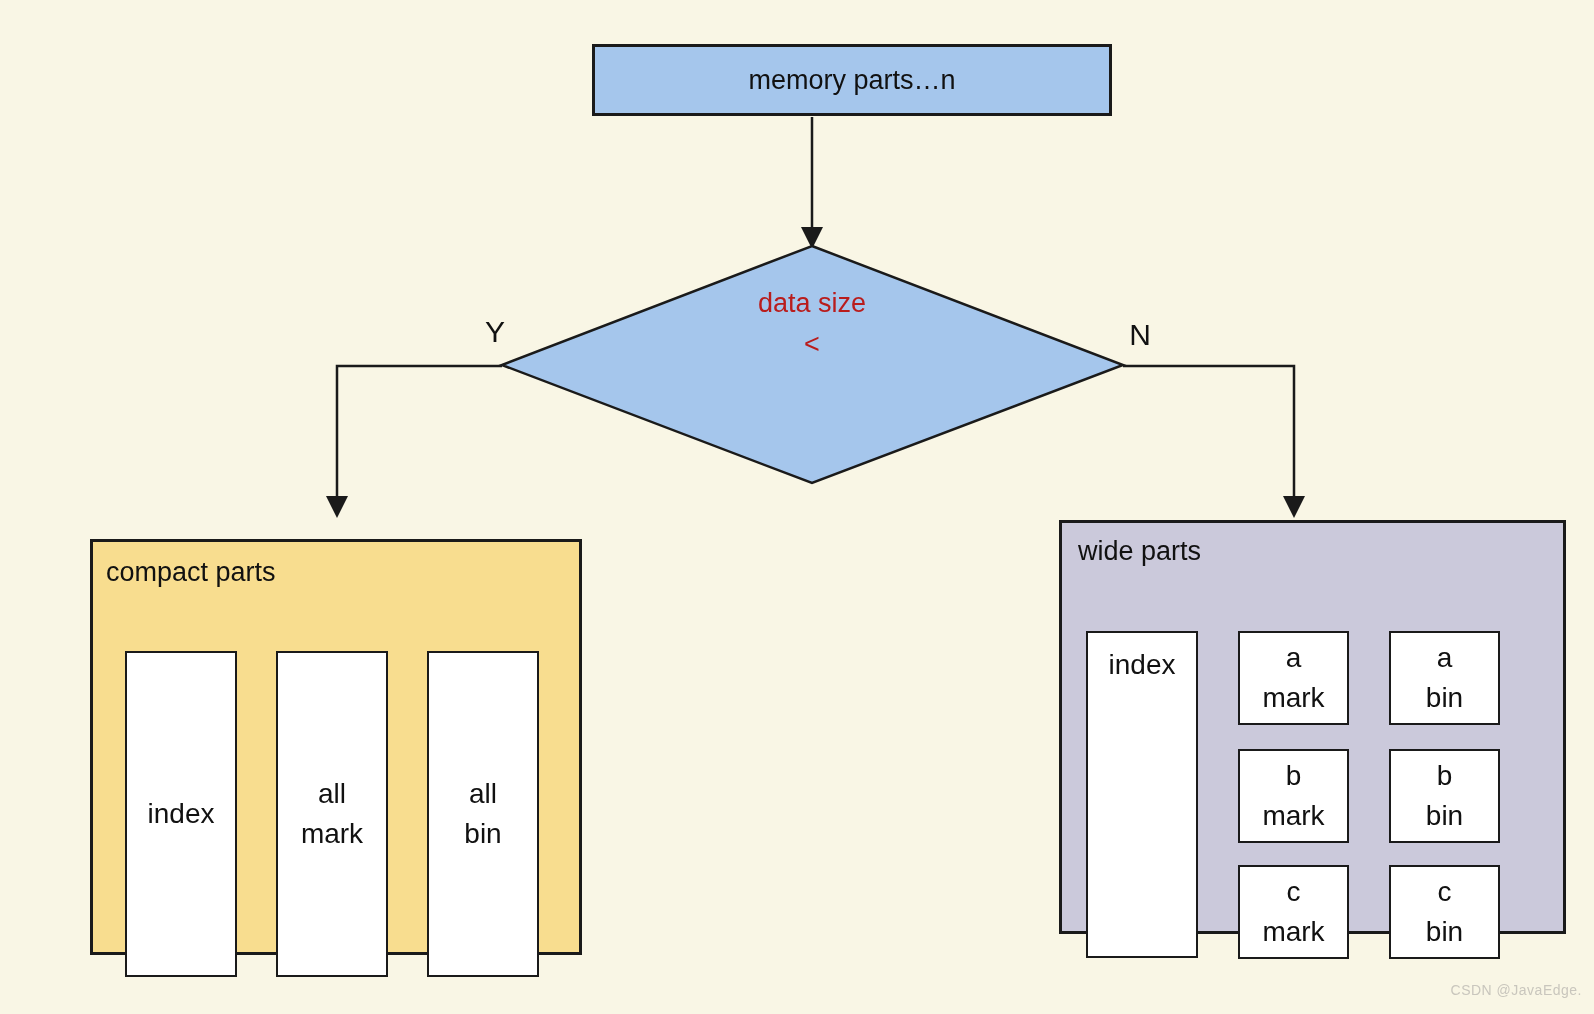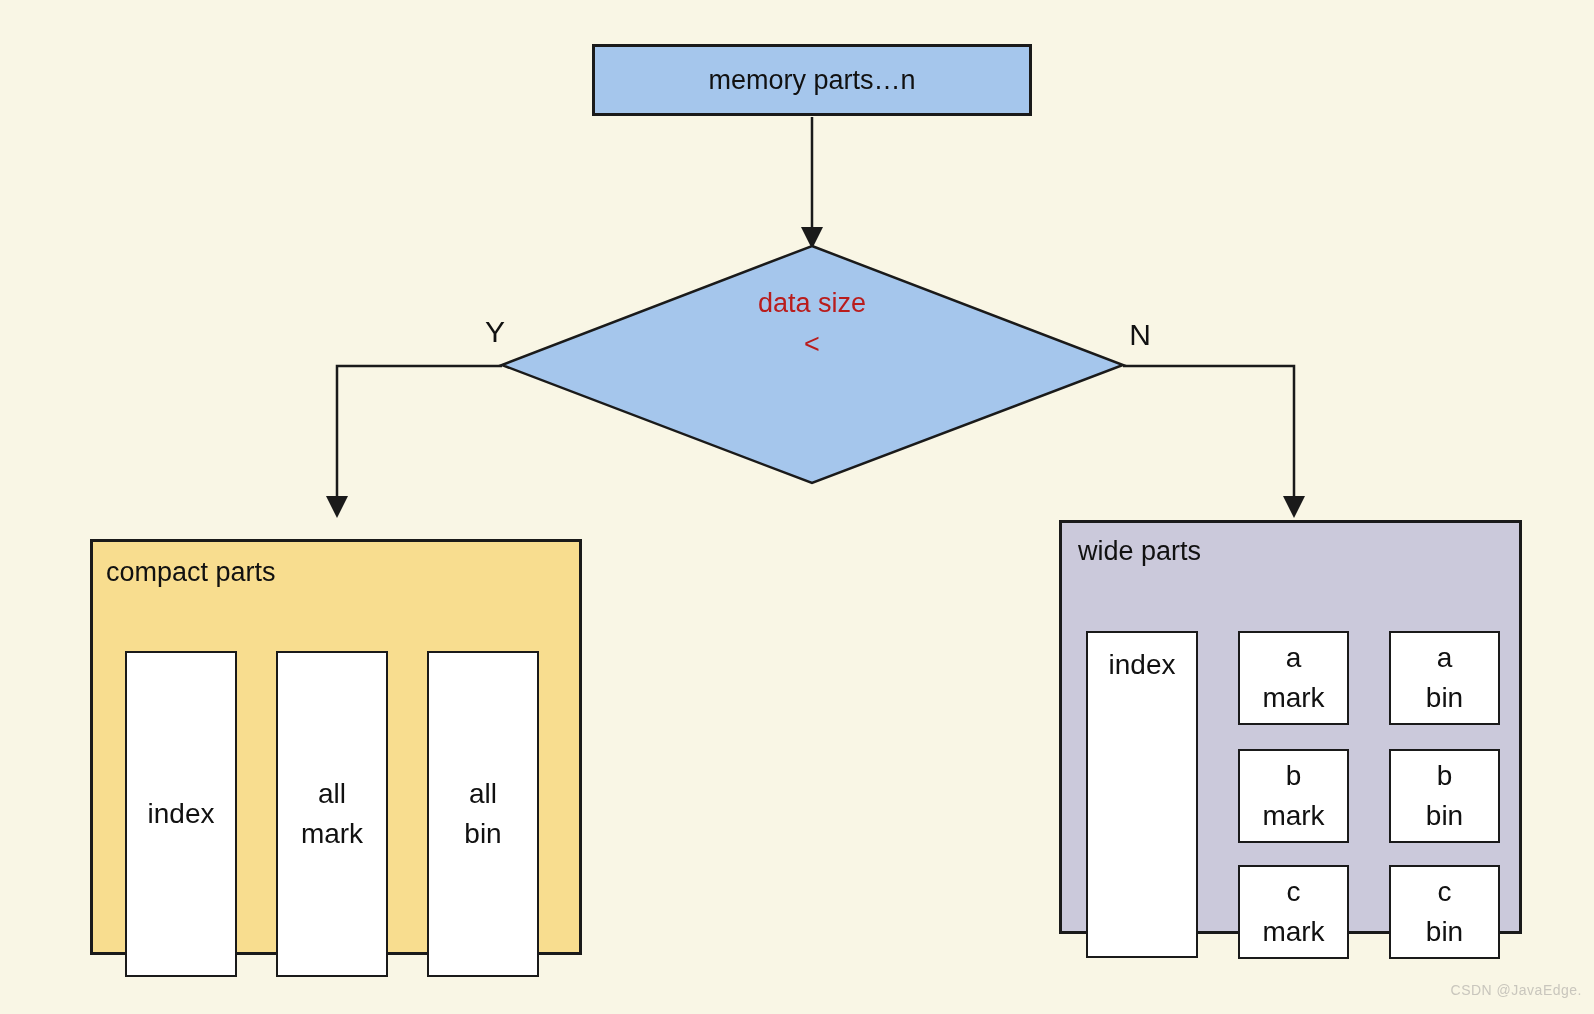--- a/index.html
+++ b/index.html
@@ -7,35 +7,35 @@
     --line:#1A1A1A; --cellbg:#FFFFFF; --wm:#C9C6BD;
   }
   html,body{margin:0;padding:0;}
   body{background:var(--bg);font-family:"Liberation Sans","DejaVu Sans",sans-serif;}
   #canvas{position:relative;width:1594px;height:1014px;background:var(--bg);overflow:hidden;}
   #connector-layer{position:absolute;left:0;top:0;width:1594px;height:1014px;}
   .stroke{stroke:var(--line);stroke-width:2.5;fill:none;}
   .arrowhead{fill:var(--line);stroke:none;}
   .diamond-shape{fill:var(--blue);stroke:var(--line);stroke-width:2.5;}
 
-  .node-box{position:absolute;left:592px;top:44px;width:440px;height:72px;
+  .node-box{position:absolute;left:592px;top:44px;width:520px;height:72px;
     background:var(--blue);border:3px solid var(--line);box-sizing:border-box;
     display:flex;align-items:center;justify-content:center;
     font-size:27px;color:#111;}
   .diamond-label{position:absolute;left:512px;top:283px;width:600px;text-align:center;
     font-size:27px;color:#b91c1c;}
   .diamond-label div{height:41px;line-height:41px;}
   .branch{position:absolute;width:50px;height:40px;font-size:30px;color:#111;
     display:flex;align-items:center;justify-content:center;}
   .branch.y{left:470px;top:312px;}
   .branch.n{left:1115px;top:315px;}
 
   .group{position:absolute;box-sizing:border-box;border:3px solid var(--line);}
   .group.compact{left:90px;top:539px;width:492px;height:416px;background:var(--yellow);}
-  .group.wide{left:1059px;top:520px;width:463px;height:414px;background:var(--lavender);}
+  .group.wide{left:1059px;top:520px;width:507px;height:414px;background:var(--lavender);}
   .group-title{position:absolute;font-size:27px;color:#111;}
   .compact .group-title{left:13px;top:15px;}
   .wide .group-title{left:16px;top:13px;}
 
   .wcell{position:absolute;background:var(--cellbg);border:2px solid var(--line);
     box-sizing:border-box;display:flex;flex-direction:column;align-items:center;
     justify-content:center;font-size:28px;color:#111;text-align:center;margin-top:44px;}
   .wcell span{display:block;line-height:40px;}
 
   .ccol{top:65px;width:112px;height:326px;}

